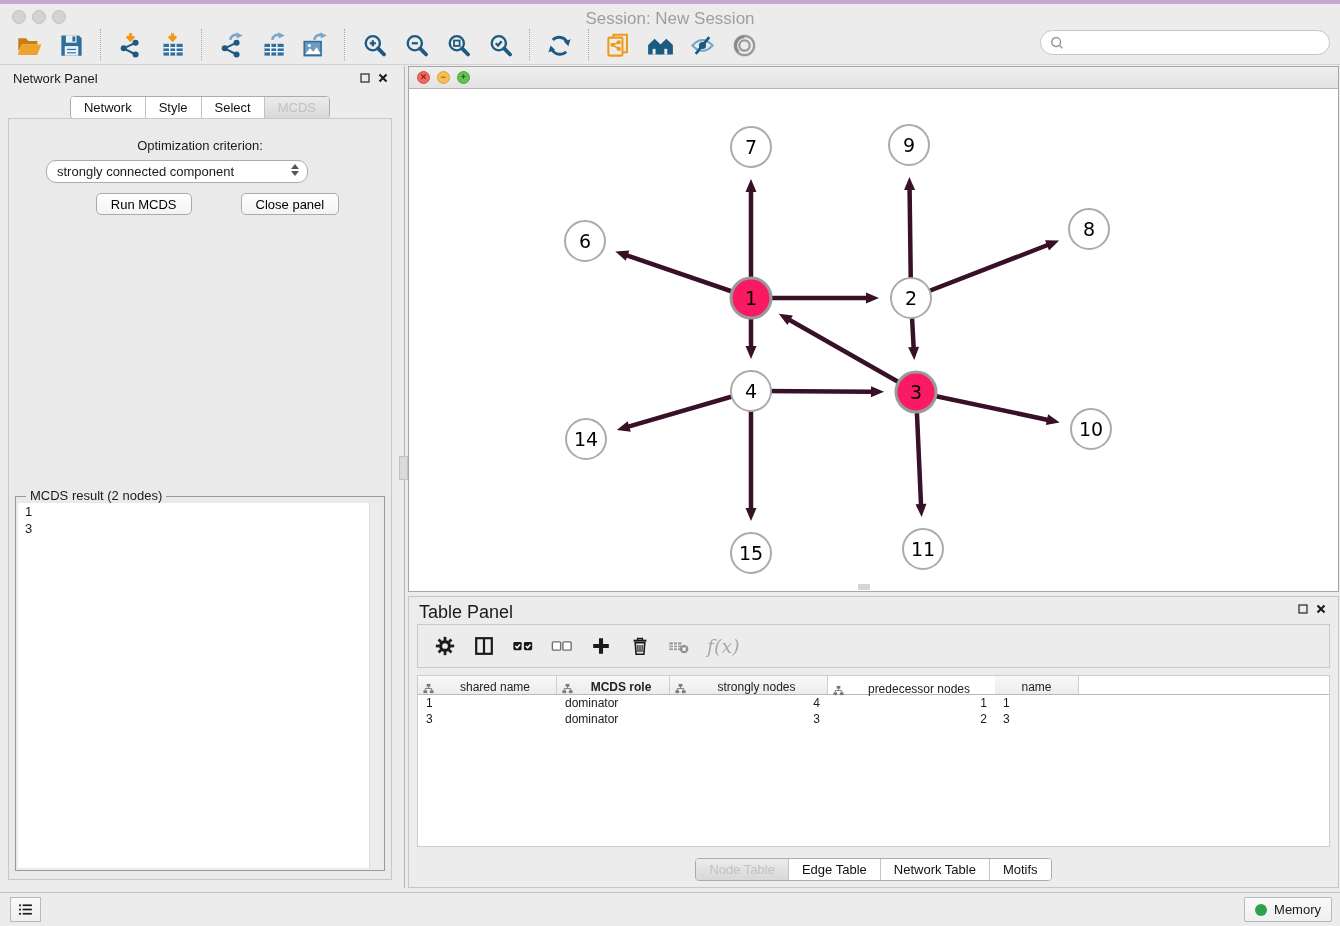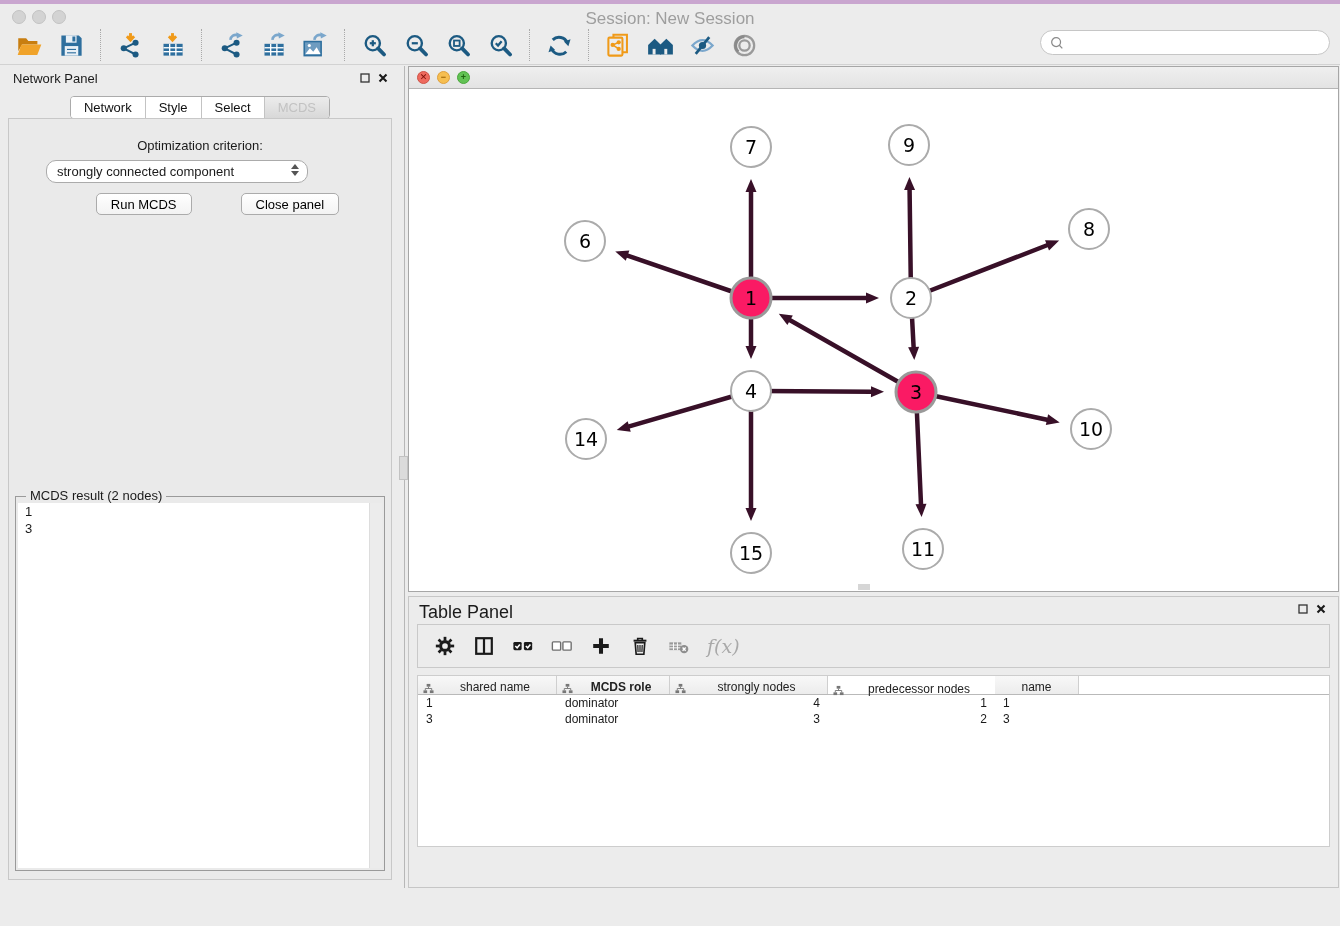--- a/index.html
+++ b/index.html
@@ -524,16 +524,44 @@
           </div>
           <div class="tbl-row">
             <div class="td-cell" style="width: 139px; text-align: left;">3</div>
             <div class="td-cell" style="width: 113px; text-align: left;">dominator</div>
             <div class="td-cell" style="width: 158px; text-align: right;">3</div>
             <div class="td-cell" style="width: 167px; text-align: right;">2</div>
             <div class="td-cell" style="width: 84px; text-align: left;">3</div>
           </div>
         </div>
     </div>
+    <div class="tp-tabs-wrap">
+        <div class="segmented" id="tp-tabs">
+          <div class="segment pressed">Node Table</div>
+          <div class="segment">Edge Table</div>
+          <div class="segment">Network Table</div>
+          <div class="segment">Motifs</div>
+        </div>
+      </div>
   </div>
 
+  <div class="status-bar">
+    <div class="sb-left-btn">
+      <svg viewBox="0 0 24 24">
+        <g stroke="#1A1A1A" stroke-width="2.4">
+            <line x1="8" y1="6" x2="21" y2="6"></line>
+            <line x1="8" y1="12" x2="21" y2="12"></line>
+            <line x1="8" y1="18" x2="21" y2="18"></line>
+          </g>
+        <g fill="#1A1A1A">
+            <rect x="3" y="4.8" width="2.6" height="2.6"></rect>
+            <rect x="3" y="10.8" width="2.6" height="2.6"></rect>
+            <rect x="3" y="16.8" width="2.6" height="2.6"></rect>
+          </g>
+      </svg>
+    </div>
+    <div class="memory-btn">
+      <span class="memory-dot" id="memory-dot" style="background: rgb(47, 161, 75);"></span>
+      <span>Memory</span>
+    </div>
+  </div>
 
 </div>
 
 </body></html>

